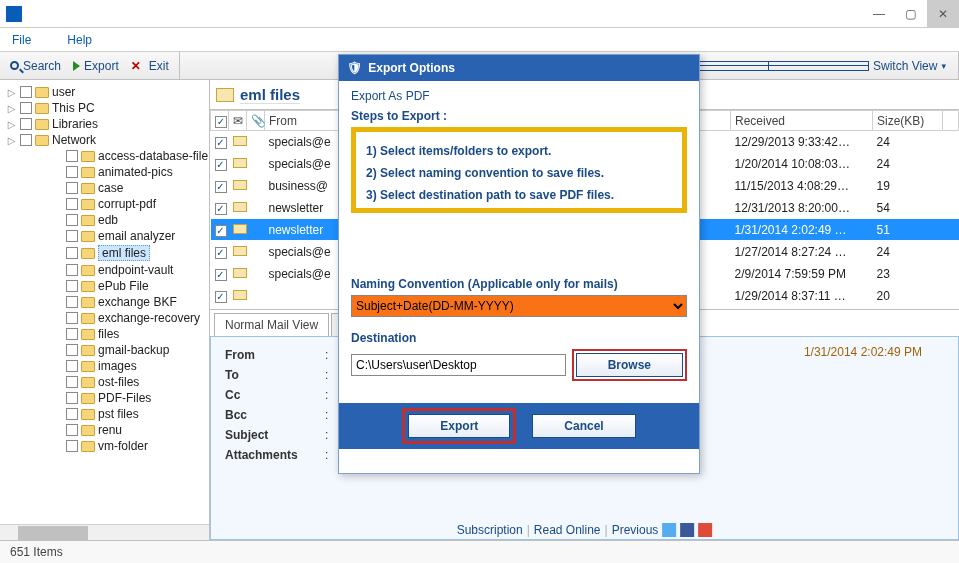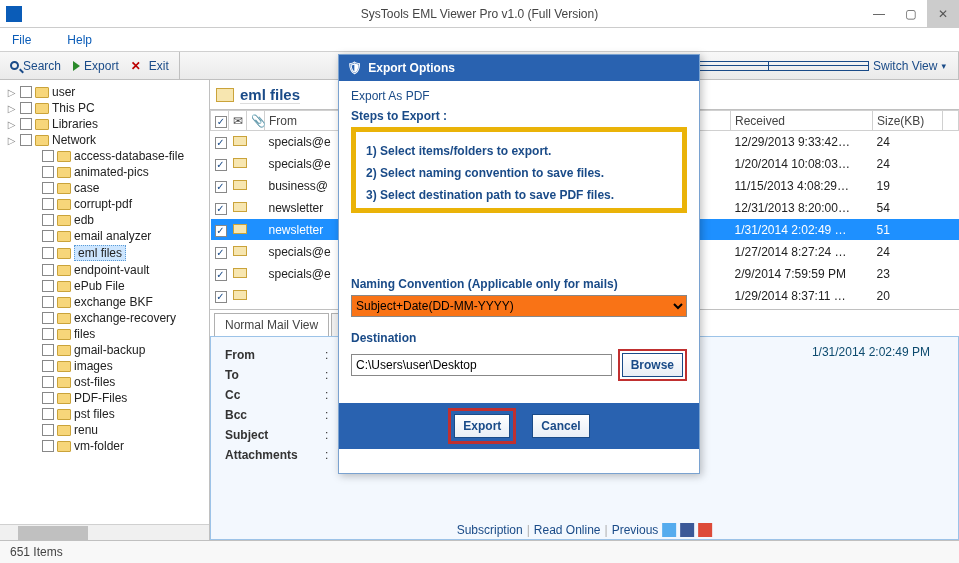--- a/index.html
+++ b/index.html
@@ -64,21 +64,21 @@
 .envico { width:14px; height:10px; background:#f7e6b0; border:1px solid #caa33a; display:inline-block; }
 
 .tabs { height: 26px; display: flex; align-items: flex-end; gap: -1px; padding-left: 4px; }
 .tab { border: 1px solid #b0b0b0; border-bottom: none; padding: 4px 10px; background: #f0f0f0; color: #444; margin-right: 2px; }
 .tab.active { background: #fff; }
 
 .detail { flex: 1; border: 1px solid #9cc3e8; background: #f3f8fe; padding: 8px 14px; position: relative; }
 .detail .row { display: flex; align-items: baseline; padding: 3px 0; }
 .detail .lbl { width: 100px; font-weight: bold; color: #333; }
 .detail .colon { width: 12px; color: #333; }
-.detail .date { position: absolute; right: 28px; top: 8px; color: #0c4a6e; }
+.detail .date { position: absolute; right: 36px; top: 8px; color: #a16207; }
 .detail .footer { position: absolute; bottom: 2px; left: 50%; transform: translateX(-50%); display: flex; gap: 4px; align-items: center; color: #1a4b88; }
 .detail .footer .sep { color: #b0b0b0; }
 .smallico { width:14px; height:14px; display:inline-block; }
 .smallico.tw { background:#55acee; }
 .smallico.fb { background:#3b5998; }
 .smallico.gp { background:#dd4b39; }
 
 .status { height: 23px; border-top: 1px solid #c0c0c0; display: flex; align-items: center; padding: 0 10px; color: #444; background: #f8f8f8; }
 
 
@@ -88,34 +88,33 @@
 .dialog .heading { color: #1a4b88; margin-bottom: 6px; }
 .dialog .steps-lbl { color: #1a4b88; font-weight: bold; margin-bottom: 4px; }
 .dialog .stepbox { border: 5px solid #eab308; padding: 8px 10px 2px; }
 .dialog .step { color: #1a4b88; font-weight: bold; padding: 4px 0; }
 .dialog .spacer { height: 60px; }
 .dialog .section-lbl { color: #1a4b88; font-weight: bold; margin-top: 4px; margin-bottom: 4px; }
 .dialog select { width: 100%; height: 22px; border: 1px solid #888; background: #f97316; font-size: 12px; }
 .dialog .destrow { display:flex; gap:6px; align-items:center; margin-top:4px;}
 .dialog .browse-wrap { border: 2px solid #c03030; padding: 2px; }
 .dialog input.path { flex:1; height:22px; border:1px solid #888; padding:0 4px; background:#fff; }
-.dialog .btn { border: 1px solid #1a4b88; background: linear-gradient(#fff,#e8eef6); color: #1a4b88; font-weight: bold; padding: 3px 8px; height: 24px; }
+.dialog .btn { border: 1px solid #1a4b88; background: linear-gradient(#fff,#e8eef6); color: #1a4b88; font-weight: bold; padding: 3px 31px; height: 24px; }
 .dialog .dfooter { background: #2962b0; height: 46px; display: flex; align-items: center; justify-content: center; gap: 16px; margin-top: 22px; }
 .dialog .export-wrap { border: 3px solid #c03030; padding: 3px; }
 
 
 .tree-scroll-x { position:absolute; bottom:0; left:0; right:0; height:16px; background:#f0f0f0; border-top:1px solid #d0d0d0; display:flex; }
 .tree-scroll-x .thumb { width: 70px; height:14px; background:#c0c0c0; margin:1px 0 0 18px; }
 </style>
 </head>
 <body>
 
 <div class="titlebar">
   <span class="icon"></span>
-  <span class="title">SysTools EML Viewer Pro v1.0 (Full Version)</span>
   <div class="wincontrols">
     <div class="winbtn">—</div>
     <div class="winbtn">▢</div>
     <div class="winbtn close">✕</div>
   </div>
 </div>
 
 <div class="menubar">
   <span>File</span>
   <span>Help</span>
@@ -166,21 +165,21 @@
           <span class="fld"></span>
           <span class="label">Libraries</span>
         </li>
         <li>
           <span class="expander">▷</span>
           <span class="chk"></span>
           <span class="fld"></span>
           <span class="label">Network</span>
         </li>
       </ul>
-    <ul id="tree-folders" style="padding-left:42px;">
+    <ul id="tree-folders" style="padding-left:42px;margin-left:24px;">
         <li>
           <span class="chk"></span>
           <span class="fld"></span>
           <span class="label">access-database-file</span>
         </li>
         <li>
           <span class="chk"></span>
           <span class="fld"></span>
           <span class="label">animated-pics</span>
         </li>

